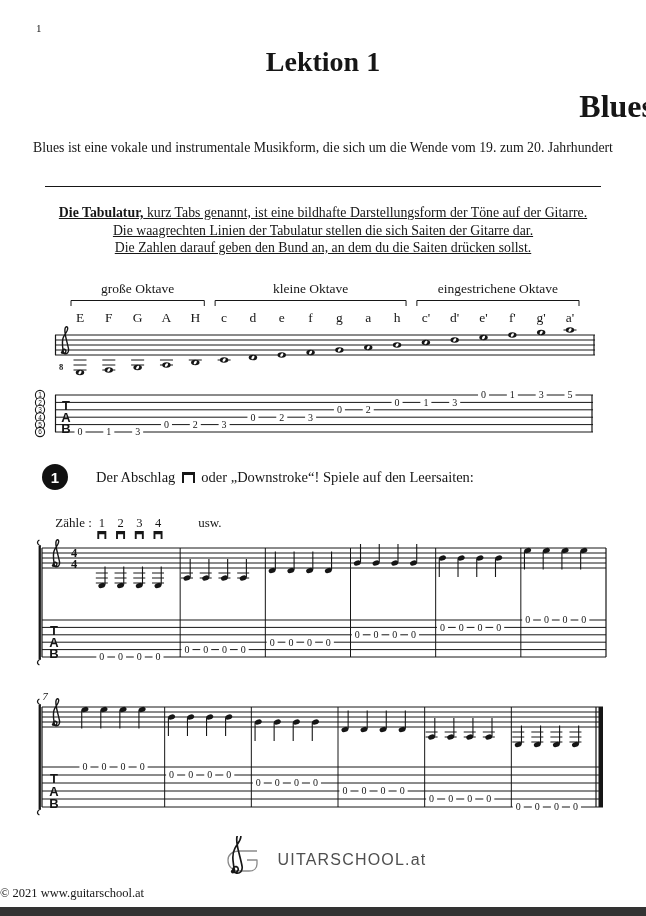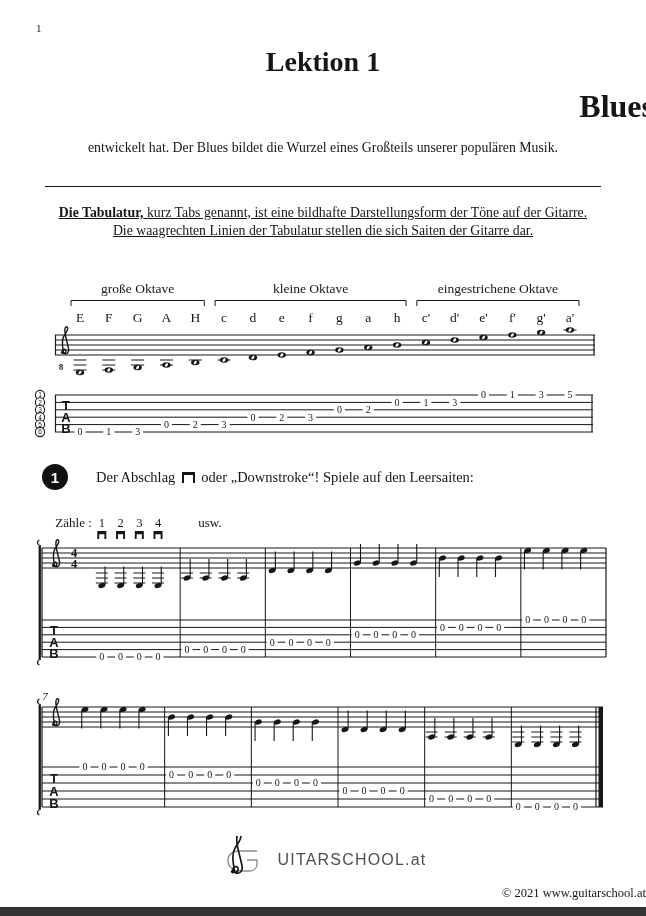--- a/index.html
+++ b/index.html
@@ -25,42 +25,43 @@
         border-radius:50%;background:#111;color:#fff;font-weight:bold;font-size:15px;
         font-family:"Liberation Sans",sans-serif;}
   .instr-text{margin-left:28px;font-size:14.5px;}
   .downstroke{display:inline-block;width:9px;height:8px;border-left:2px solid #161616;
         border-right:2px solid #161616;border-top:3.5px solid #161616;
         margin:0 6px -1px 7px;}
   .footer-logo{position:absolute;top:836px;left:0;width:100%;height:48px;
         display:flex;align-items:center;justify-content:center;}
   .logo-text{font-family:"Liberation Sans",sans-serif;font-size:16px;color:#4f4f4f;
         letter-spacing:1.2px;margin-left:16px;}
-  .copyright{position:absolute;top:886px;left:0;width:100%;text-align:right;font-size:12.5px;}
+  .copyright{position:absolute;top:886px;left:0;width:100%;text-align:left;font-size:12.5px;}
   .bottom-bar{position:absolute;bottom:0;left:0;width:100%;height:9px;background:#333;}
 </style>
 </head>
 <body>
 
 <div class="page">
 
   <div class="page-number">1</div>
 
   <h1 class="lesson-title">Lektion 1</h1>
   <h2 class="main-title">Blues</h2>
 
   <div class="intro">
-    <span style="display:block">entwickelt hat.  Der Blues bildet die Wurzel eines Großteils unserer populären Musik.</span>
+    <span style="display:block">Blues ist eine vokale und instrumentale Musikform, die sich um die Wende vom 19. zum 20. Jahrhundert</span>
   </div>
 
   <div class="divider"></div>
 
   <div class="tab-info">
     <span style="display:block"><b>Die Tabulatur,</b><span> kurz Tabs genannt, ist eine bildhafte Darstellungsform der Töne auf der Gitarre.</span></span>
     <span style="display:block">Die waagrechten Linien der Tabulatur stellen die sich Saiten der Gitarre dar.</span>
+    <span style="display:block">Die Zahlen darauf geben den Bund an, an dem du die Saiten drücken sollst.</span>
   </div>
 
   <svg id="scale-svg" class="notation-svg" width="646" height="178">
       <g>
         <text x="137.64705882352942" y="15" fill="#161616" font-size="13.5" font-family="&quot;Liberation Serif&quot;,serif" text-anchor="middle" font-weight="normal">große Oktave</text>
         <line x1="71" y1="22.5" x2="204.29411764705884" y2="22.5" stroke="#161616" stroke-width="1"></line>
         <line x1="71" y1="22.5" x2="71" y2="28" stroke="#161616" stroke-width="1"></line>
         <line x1="204.29411764705884" y1="22.5" x2="204.29411764705884" y2="28" stroke="#161616" stroke-width="1"></line>
         <text x="310.5882352941177" y="15" fill="#161616" font-size="13.5" font-family="&quot;Liberation Serif&quot;,serif" text-anchor="middle" font-weight="normal">kleine Oktave</text>
         <line x1="215.11764705882354" y1="22.5" x2="406.05882352941177" y2="22.5" stroke="#161616" stroke-width="1"></line>

